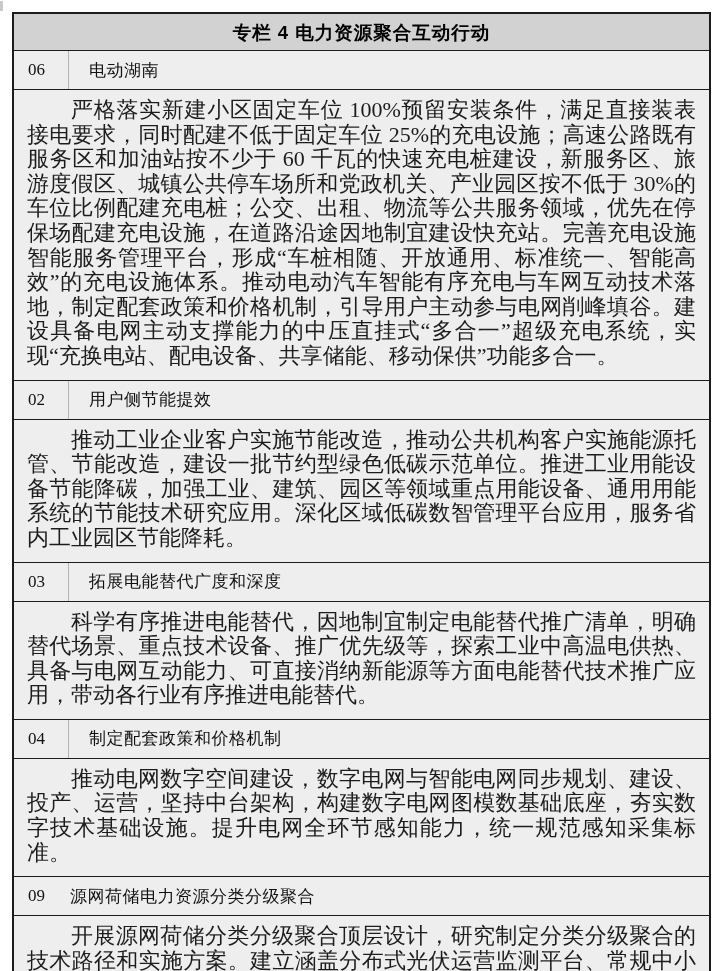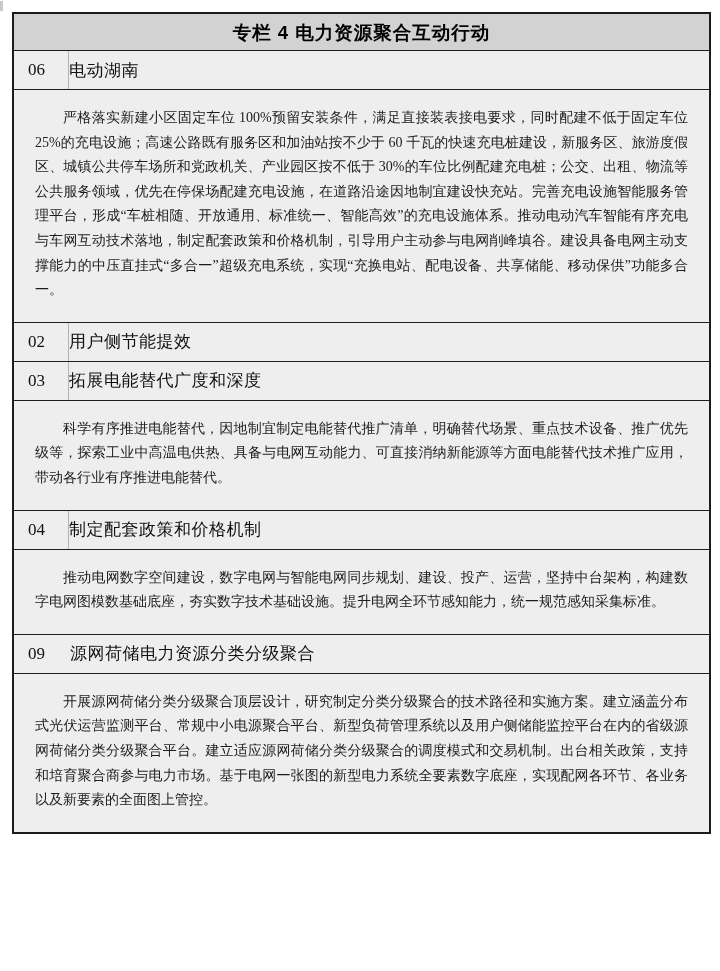--- a/index.html
+++ b/index.html
@@ -54,33 +54,34 @@
     flex: 0 0 auto;
   }
   .header-divider {
     width: 1px;
     align-self: stretch;
     background: #b3b3b3;
     margin-left: 10px;
     flex: 0 0 auto;
   }
   .section-heading {
+    margin-left: 20px;
     font-size: 17px;
     color: #111111;
     letter-spacing: 0.5px;
   }
   .section-header.no-divider .section-heading { margin-left: 12px; text-align: center; }
   .section-body {
     border-bottom: 1px solid #1c1c1c;
     padding: 4px 9px 7px 9px;
   }
   .section-body:last-child { border-bottom: none; }
   .section-body p {
-    margin: 12px;
-    font-size: 14px;
+    margin: 4px;
+    font-size: 22px;
     line-height: 24.6px;
     text-align: justify;
     text-indent: 2em;
     color: #1c1c1c;
   }
 </style>
 </head>
 <body>
 
 <div class="edge-artifact"></div>
@@ -98,20 +99,23 @@
   </div>
   <div class="section-body">
     <p>严格落实新建小区固定车位 100%预留安装条件，满足直接装表接电要求，同时配建不低于固定车位 25%的充电设施；高速公路既有服务区和加油站按不少于 60 千瓦的快速充电桩建设，新服务区、旅游度假区、城镇公共停车场所和党政机关、产业园区按不低于 30%的车位比例配建充电桩；公交、出租、物流等公共服务领域，优先在停保场配建充电设施，在道路沿途因地制宜建设快充站。完善充电设施智能服务管理平台，形成“车桩相随、开放通用、标准统一、智能高效”的充电设施体系。推动电动汽车智能有序充电与车网互动技术落地，制定配套政策和价格机制，引导用户主动参与电网削峰填谷。建设具备电网主动支撑能力的中压直挂式“多合一”超级充电系统，实现“充换电站、配电设备、共享储能、移动保供”功能多合一。</p>
   </div>
 
   <div class="section-header">
     <span class="section-num">02</span>
     <span class="header-divider"></span>
     <span class="section-heading">用户侧节能提效</span>
   </div>
+  <div class="section-body">
+    <p>推动工业企业客户实施节能改造，推动公共机构客户实施能源托管、节能改造，建设一批节约型绿色低碳示范单位。推进工业用能设备节能降碳，加强工业、建筑、园区等领域重点用能设备、通用用能系统的节能技术研究应用。深化区域低碳数智管理平台应用，服务省内工业园区节能降耗。</p>
+  </div>
 
   <div class="section-header">
     <span class="section-num">03</span>
     <span class="header-divider"></span>
     <span class="section-heading">拓展电能替代广度和深度</span>
   </div>
   <div class="section-body">
     <p>科学有序推进电能替代，因地制宜制定电能替代推广清单，明确替代场景、重点技术设备、推广优先级等，探索工业中高温电供热、具备与电网互动能力、可直接消纳新能源等方面电能替代技术推广应用，带动各行业有序推进电能替代。</p>
   </div>
 

